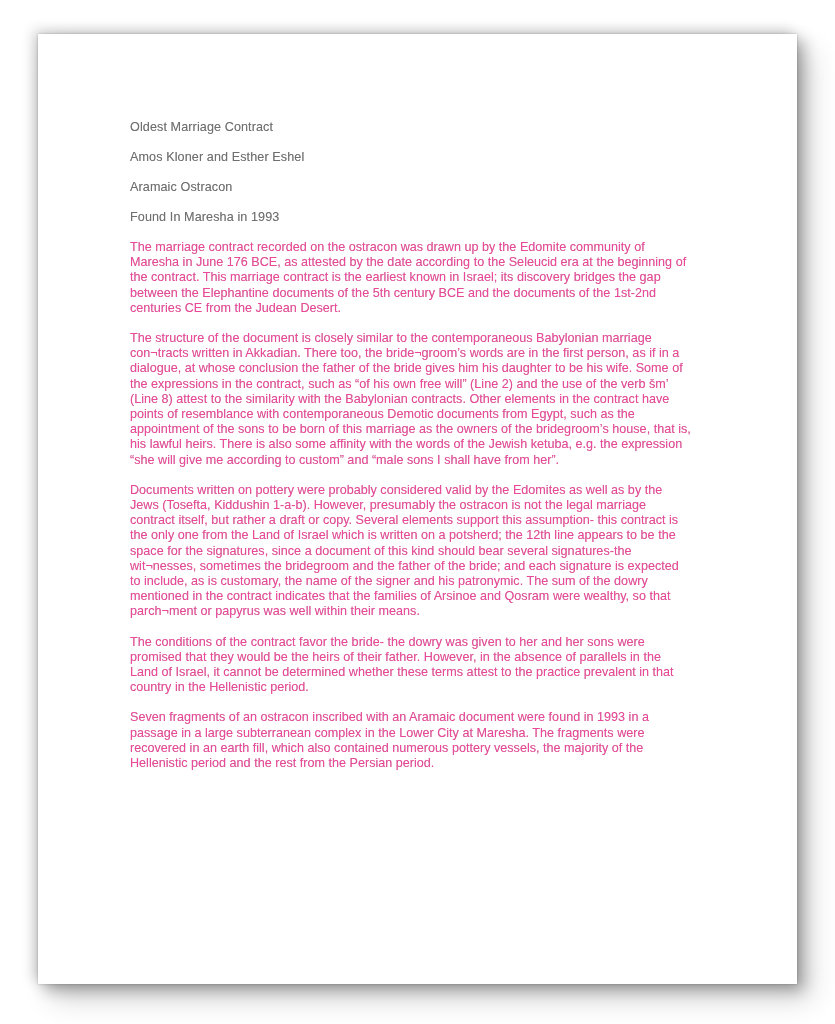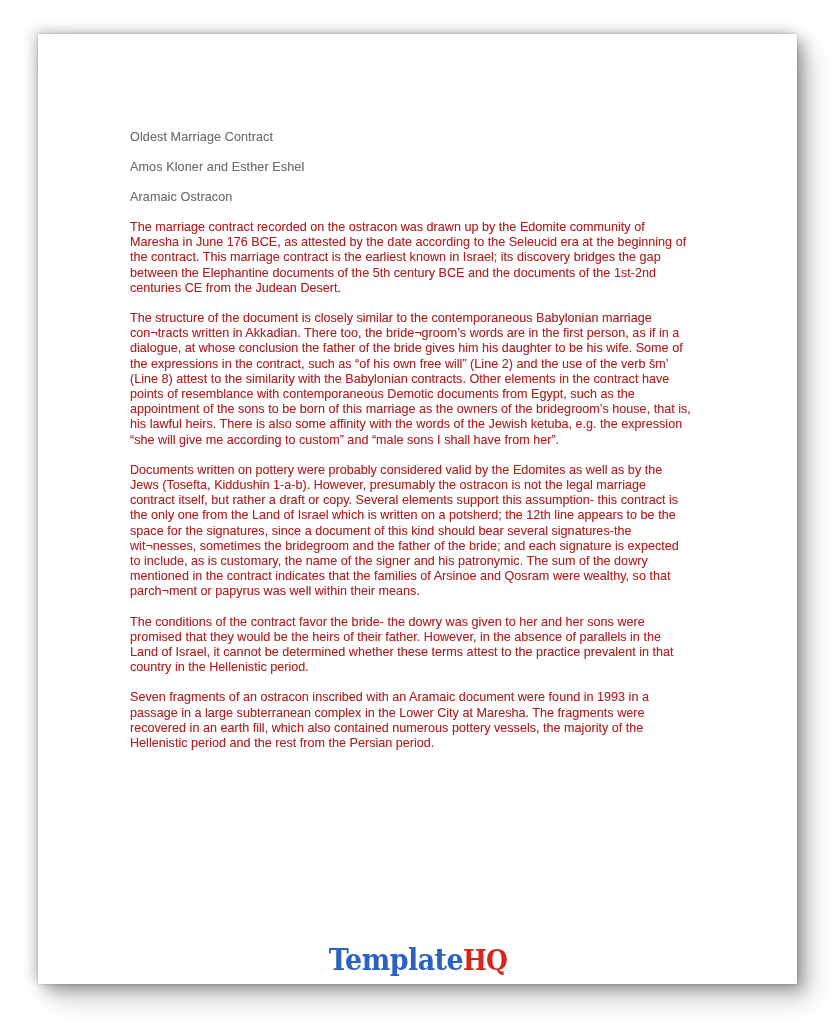--- a/index.html
+++ b/index.html
@@ -47,24 +47,24 @@
   }
 
   .headline {
     color: #6f6f6f;
     font-size: 12.6px;
     line-height: 15px;
     margin: 0 0 15px 0;
     letter-spacing: 0.1px;
     -webkit-font-smoothing: antialiased;
   }
-  .headline:first-child { margin-top: 10px; }
+  .headline:first-child { margin-top: 0; }
 
   .body-para {
-    color: #b91c1c;
+    color: #ec4899;
     font-size: 12.6px;
     line-height: 15.2px;
     margin: 0 16px 15px 0;
     text-align: left;
     letter-spacing: 0.01px;
     -webkit-font-smoothing: antialiased;
   }
 
   
   .softened {
@@ -104,31 +104,29 @@
   <div id="page">
 
     <div id="content">
 
       <p class="headline softened">Oldest Marriage Contract</p>
 
       <p class="headline softened">Amos Kloner and Esther Eshel</p>
 
       <p class="headline softened">Aramaic Ostracon</p>
 
+      <p class="headline softened">Found In Maresha in 1993</p>
 
       <p class="body-para softened">The marriage contract recorded on the ostracon was drawn up by the Edomite community of Maresha in June 176 BCE, as attested by the date according to the Seleucid era at the beginning of the contract. This marriage contract is the earliest known in Israel; its discovery bridges the gap between the Elephantine documents of the 5th century BCE and the documents of the 1st-2nd centuries CE from the Judean Desert.</p>
 
       <p class="body-para softened">The structure of the document is closely similar to the contemporaneous Babylonian marriage con¬tracts written in Akkadian. There too, the bride¬groom’s words are in the first person, as if in a dialogue, at whose conclusion the father of the bride gives him his daughter to be his wife. Some of the expressions in the contract, such as “of his own free will” (Line 2) and the use of the verb šm’ (Line 8) attest to the similarity with the Babylonian contracts. Other elements in the contract have points of resemblance with contemporaneous Demotic documents from Egypt, such as the appointment of the sons to be born of this marriage as the owners of the bridegroom’s house, that is, his lawful heirs. There is also some affinity with the words of the Jewish ketuba, e.g. the expression “she will give me according to custom” and “male sons I shall have from her”.</p>
 
       <p class="body-para softened">Documents written on pottery were probably considered valid by the Edomites as well as by the Jews (Tosefta, Kiddushin 1-a-b). However, presumably the ostracon is not the legal marriage contract itself, but rather a draft or copy. Several elements support this assumption- this contract is the only one from the Land of Israel which is written on a potsherd; the 12th line appears to be the space for the signatures, since a document of this kind should bear several signatures-the wit¬nesses, sometimes the bridegroom and the father of the bride; and each signature is expected to include, as is customary, the name of the signer and his patronymic. The sum of the dowry mentioned in the contract indicates that the families of Arsinoe and Qosram were wealthy, so that parch¬ment or papyrus was well within their means.</p>
 
       <p class="body-para softened">The conditions of the contract favor the bride- the dowry was given to her and her sons were promised that they would be the heirs of their father. However, in the absence of parallels in the Land of Israel, it cannot be determined whether these terms attest to the practice prevalent in that country in the Hellenistic period.</p>
 
       <p class="body-para softened">Seven fragments of an ostracon inscribed with an Aramaic document were found in 1993 in a passage in a large subterranean complex in the Lower City at Maresha. The fragments were recovered in an earth fill, which also contained numerous pottery vessels, the majority of the Hellenistic period and the rest from the Persian period.</p>
 
     </div>
 
-    <div id="footer-logo">
-      <span class="logo-text"><span class="logo-template">Template</span><span class="logo-hq">HQ</span></span>
-    </div>
 
   </div>
 </div>
 
 </body></html>

